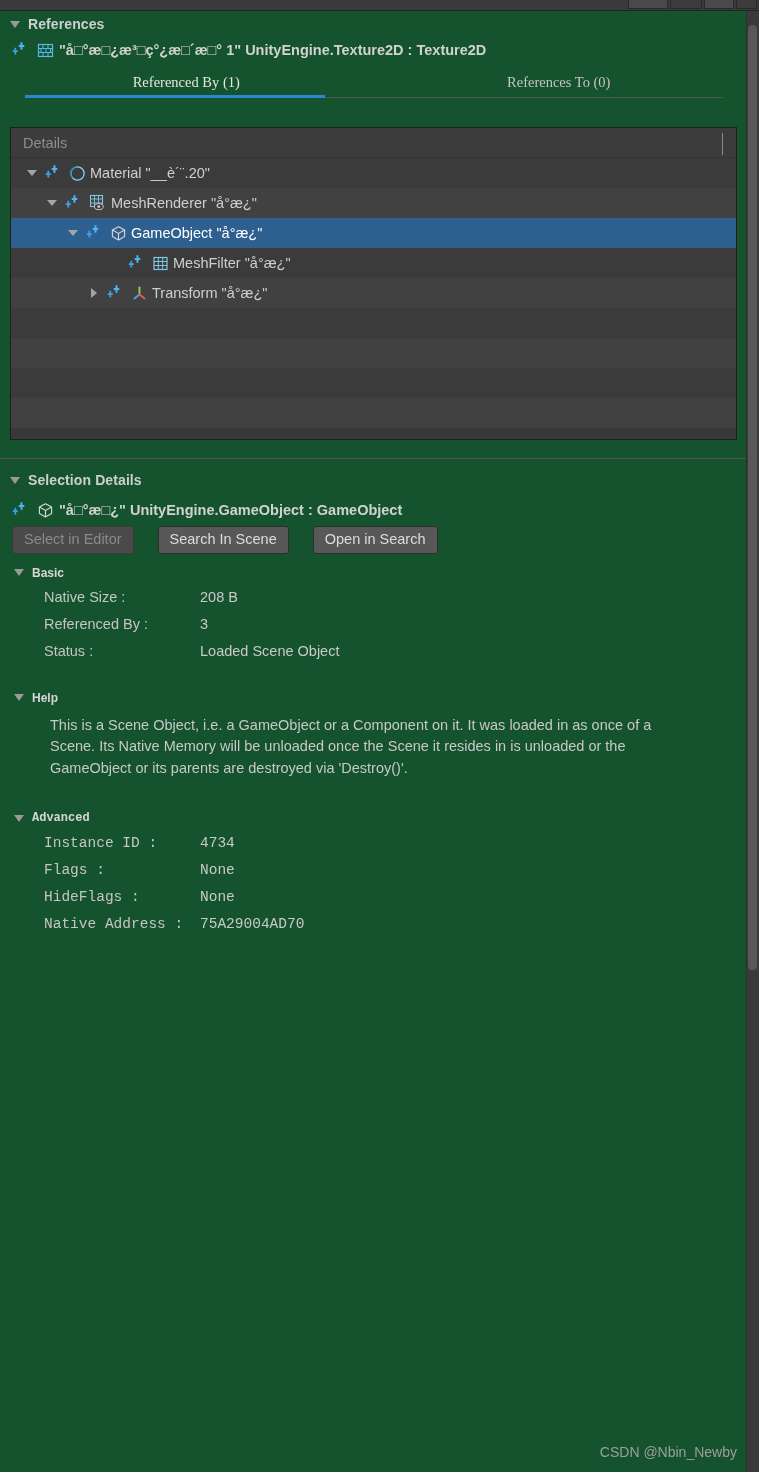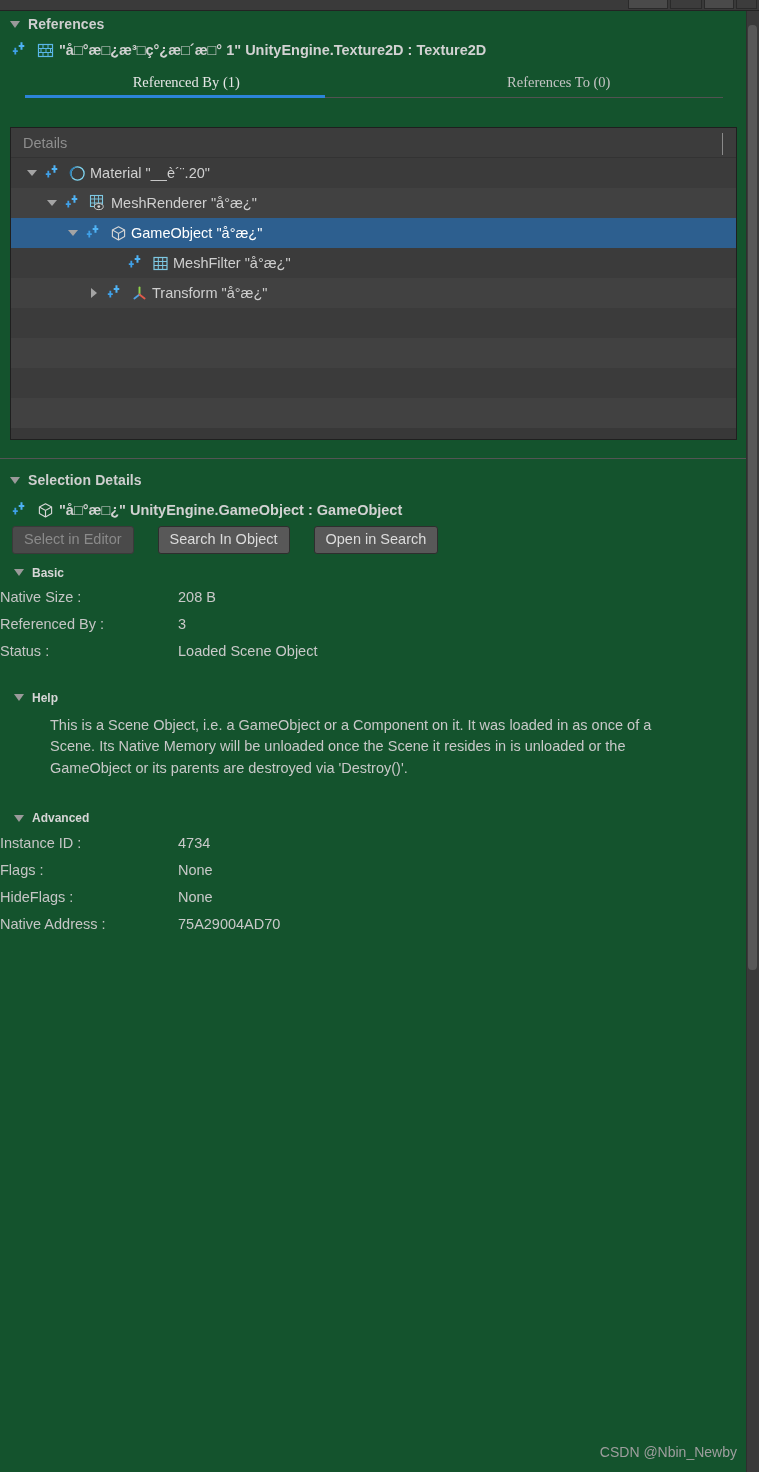--- a/index.html
+++ b/index.html
@@ -217,21 +217,21 @@
   }
   .group-head .gtitle {
     font-size: 12px;
     font-weight: bold;
     color: #d6d6d6;
   }
   .prop-row {
     display: flex;
     height: 27px;
     align-items: center;
-    gap: 22px;
+    padding-left: 44px;
   }
   .prop-key {
     width: 156px;
     font-size: 14.5px;
     color: #c5c5c5;
     flex: none;
   }
   .prop-val {
     font-size: 14.5px;
     color: #c9c9c9;
@@ -437,21 +437,21 @@
       <svg width="17" height="17" viewBox="0 0 17 17">
         <path d="M8.5 1.8 L14.6 5.1 L14.6 11.6 L8.5 15 L2.4 11.6 L2.4 5.1 Z" fill="none" stroke="#d6d6d6" stroke-width="1.15" stroke-linejoin="round"></path>
         <path d="M2.4 5.1 L8.5 8.4 L14.6 5.1" fill="none" stroke="#d6d6d6" stroke-width="1.15"></path>
         <line x1="8.5" y1="8.4" x2="8.5" y2="15" stroke="#d6d6d6" stroke-width="1.15"></line>
       </svg>
       <span class="obj-text">"å□°æ□¿" UnityEngine.GameObject : GameObject</span>
     </div>
 
     <div class="btn-row">
       <button class="btn disabled">Select in Editor</button>
-      <button class="btn">Search In Object</button>
+      <button class="btn">Search In Scene</button>
       <button class="btn">Open in Search</button>
     </div>
 
     <div class="group">
       <div class="group-head">
         <span class="foldout"></span>
         <span class="gtitle">Basic</span>
       </div>
       <div class="prop-row">
         <span class="prop-key">Native Size :</span>
@@ -468,21 +468,21 @@
     </div>
 
     <div class="group" style="margin-top:22px;">
       <div class="group-head">
         <span class="foldout"></span>
         <span class="gtitle">Help</span>
       </div>
       <div class="help-text">This is a Scene Object, i.e. a GameObject or a Component on it. It was loaded in as once of a Scene. Its Native Memory will be unloaded once the Scene it resides in is unloaded or the GameObject or its parents are destroyed via 'Destroy()'.</div>
     </div>
 
-    <div class="group" style="margin-top:28px;">
+    <div class="group" style="margin-top:28px;font-family:Liberation Mono, monospace;">
       <div class="group-head">
         <span class="foldout"></span>
         <span class="gtitle">Advanced</span>
       </div>
       <div class="prop-row">
         <span class="prop-key">Instance ID :</span>
         <span class="prop-val">4734</span>
       </div>
       <div class="prop-row">
         <span class="prop-key">Flags :</span>

